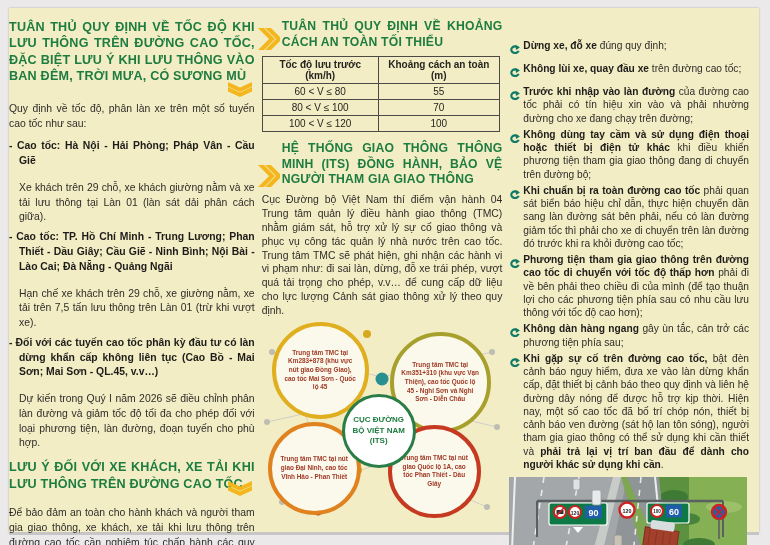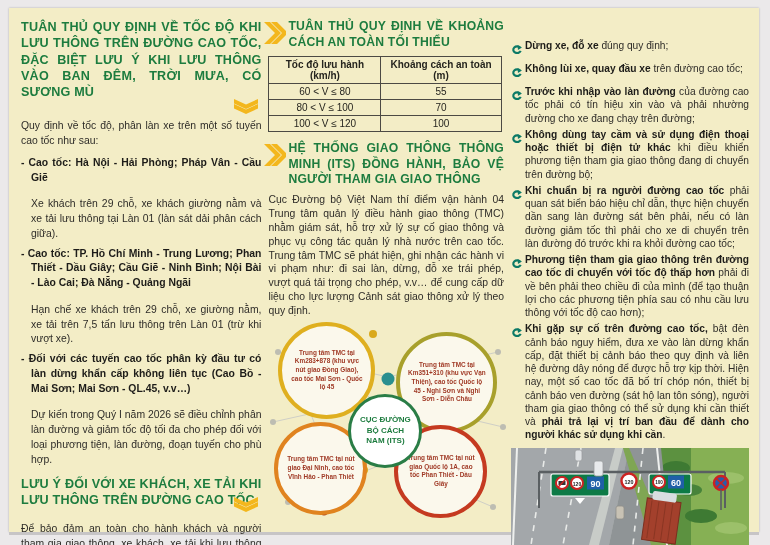--- a/index.html
+++ b/index.html
@@ -7,33 +7,33 @@
     width:770px;height:545px;
     background:#ebe9ea;
     font-family:"Liberation Sans","DejaVu Sans",sans-serif;
     position:relative;overflow:hidden;
   }
   .page{
     position:absolute;left:9px;top:8px;width:750px;height:524px;
     background:#f3edc6;
     box-shadow:0 3px 0 #c7c5c6, 0 0 2px rgba(0,0,0,.25);
     display:flex;gap:7px;
-    padding:11px 10px 0 12px;box-sizing:border-box;
+    padding:11px 10px 0 0;box-sizing:border-box;
   }
   .col{position:relative;}
   .col-left{width:246px;}
   .col-mid{width:241px;}
   .col-right{width:240px;}
 
   .h-green{
     color:#1d7c3f;font-weight:bold;font-size:12.6px;line-height:1.3;
     text-align:justify;letter-spacing:.2px;position:relative;margin:0 0 6px 0;
   }
   .chev-down{position:absolute;right:2px;bottom:-13px;}
-  .h-row{display:flex;align-items:flex-start;margin:0 0 5px 0;}
+  .h-row{display:flex;align-items:flex-end;margin:0 0 5px 0;}
   .h-row .chev-right{flex:0 0 22px;margin:2px 2px 0 -4px;}
   .h-row .h-green{flex:1;margin:0;}
 
   .body-txt{
     font-size:10.4px;line-height:1.44;color:#2e2c28;text-align:justify;margin:0 0 7px 0;
   }
   .list-item{margin:0 0 3px 0;}
   .li-head{
     font-size:10.4px;line-height:1.42;color:#1d1c19;font-weight:bold;
     text-align:justify;padding-left:10px;text-indent:-10px;margin:0 0 2px 0;
@@ -118,21 +118,21 @@
       <svg class="chev-right" width="22" height="24" viewBox="0 0 22 24">
         <polygon points="0,1 11,12 0,23 6,23 17,12 6,1" fill="#f3b71d"></polygon>
         <polygon points="7,1 18,12 7,23 13,23 24,12 13,1" fill="#f3b71d"></polygon>
       </svg>
       <div class="h-green" style="font-size:12.2px">TUÂN THỦ QUY ĐỊNH VỀ KHOẢNG CÁCH AN TOÀN TỐI THIỂU</div>
     </div>
 
     <table class="safety">
       <tbody>
           <tr>
-        <th>Tốc độ lưu hành (km/h)</th>
+        <th>Tốc độ lưu trước (km/h)</th>
         <th>Khoảng cách an toàn (m)</th>
       </tr>
       <tr>
         <td>60 &lt; V ≤ 80</td>
         <td>55</td>
       </tr>
       <tr>
         <td>80 &lt; V ≤ 100</td>
         <td>70</td>
       </tr>
@@ -184,21 +184,21 @@
         </g>
         <circle cx="120" cy="57" r="6.5" fill="#2a8f8f"></circle>
         <circle cx="105" cy="12" r="4" fill="#d9a91d"></circle>
         <circle cx="212" cy="58" r="4.5" fill="#a33a22"></circle>
         <circle cx="200" cy="130" r="4" fill="#e0831f"></circle>
         <circle cx="56" cy="190" r="3.5" fill="#a33a22"></circle>
         <circle cx="96" cy="148" r="4" fill="#d9a91d"></circle>
       </svg>
       <div class="node-circle nc-tl">Trung tâm TMC tại Km283+878 (khu vực nút giao Đồng Giao), cao tốc Mai Sơn - Quốc lộ 45</div>
       <div class="node-circle nc-tr">Trung tâm TMC tại Km351+310 (khu vực Vạn Thiện), cao tốc Quốc lộ 45 - Nghi Sơn và Nghi Sơn - Diễn Châu</div>
-      <div class="node-circle nc-c">CỤC ĐƯỜNG BỘ CÁCH NAM (ITS)</div>
+      <div class="node-circle nc-c">CỤC ĐƯỜNG BỘ VIỆT NAM (ITS)</div>
       <div class="node-circle nc-bl">Trung tâm TMC tại nút giao Đại Ninh, cao tốc Vĩnh Hảo - Phan Thiết</div>
       <div class="node-circle nc-br">Trung tâm TMC tại nút giao Quốc lộ 1A, cao tốc Phan Thiết - Dầu Giây</div>
     </div>
   </div>
 
   <div class="col col-right">
 
     <div style="margin-top:20px">
 
       <div class="bullet">
@@ -227,28 +227,35 @@
               <path d="M10,3 A4.2,3.6 0 1 0 10.6,6.5" stroke="#0c7a66" stroke-width="2.4" fill="none"></path>
               <polygon points="7.2,0 12,2.8 7.6,5.4" fill="#0c7a66"></polygon>
             </svg></span>
         <span class="b-tx"><b>Không dùng tay cầm và sử dụng điện thoại hoặc thiết bị điện tử khác</b><span> khi điều khiển phương tiện tham gia giao thông đang di chuyển trên đường bộ;</span></span>
       </div>
       <div class="bullet">
         <span class="b-ic"><svg width="11" height="10" viewBox="0 0 12 11">
               <path d="M10,3 A4.2,3.6 0 1 0 10.6,6.5" stroke="#0c7a66" stroke-width="2.4" fill="none"></path>
               <polygon points="7.2,0 12,2.8 7.6,5.4" fill="#0c7a66"></polygon>
             </svg></span>
-        <span class="b-tx"><b>Khi chuẩn bị ra người đường cao tốc</b><span> phải quan sát biển báo hiệu chỉ dẫn, thực hiện chuyển dần sang làn đường sát bên phải, nếu có làn đường giảm tốc thì phải cho xe di chuyển trên làn đường đó trước khi ra khỏi đường cao tốc;</span></span>
+        <span class="b-tx"><b>Khi chuẩn bị ra toàn đường cao tốc</b><span> phải quan sát biển báo hiệu chỉ dẫn, thực hiện chuyển dần sang làn đường sát bên phải, nếu có làn đường giảm tốc thì phải cho xe di chuyển trên làn đường đó trước khi ra khỏi đường cao tốc;</span></span>
       </div>
       <div class="bullet">
         <span class="b-ic"><svg width="11" height="10" viewBox="0 0 12 11">
               <path d="M10,3 A4.2,3.6 0 1 0 10.6,6.5" stroke="#0c7a66" stroke-width="2.4" fill="none"></path>
               <polygon points="7.2,0 12,2.8 7.6,5.4" fill="#0c7a66"></polygon>
             </svg></span>
         <span class="b-tx"><b>Phương tiện tham gia giao thông trên đường cao tốc di chuyển với tốc độ thấp hơn</b><span> phải đi về bên phải theo chiều đi của mình (để tạo thuận lợi cho các phương tiện phía sau có nhu cầu lưu thông với tốc độ cao hơn);</span></span>
+      </div>
+      <div class="bullet">
+        <span class="b-ic"><svg width="11" height="10" viewBox="0 0 12 11">
+              <path d="M10,3 A4.2,3.6 0 1 0 10.6,6.5" stroke="#0c7a66" stroke-width="2.4" fill="none"></path>
+              <polygon points="7.2,0 12,2.8 7.6,5.4" fill="#0c7a66"></polygon>
+            </svg></span>
+        <span class="b-tx"><b>Không dàn hàng ngang</b><span> gây ùn tắc, cản trở các phương tiện phía sau;</span></span>
       </div>
       <div class="bullet">
         <span class="b-ic"><svg width="11" height="10" viewBox="0 0 12 11">
               <path d="M10,3 A4.2,3.6 0 1 0 10.6,6.5" stroke="#0c7a66" stroke-width="2.4" fill="none"></path>
               <polygon points="7.2,0 12,2.8 7.6,5.4" fill="#0c7a66"></polygon>
             </svg></span>
         <span class="b-tx"><b>Khi gặp sự cố trên đường cao tốc,</b><span> bật đèn cảnh báo nguy hiểm, đưa xe vào làn dừng khẩn cấp, đặt thiết bị cảnh báo theo quy định và liên hệ đường dây nóng để được hỗ trợ kịp thời. Hiện nay, một số cao tốc đã bố trí chóp nón, thiết bị cảnh báo ven đường (sát hộ lan tôn sóng), người tham gia giao thông có thể sử dụng khi cần thiết và </span><b>phải trả lại vị trí ban đầu để dành cho người khác sử dụng khi cần</b><span>.</span></span>
       </div>
     </div>
 

